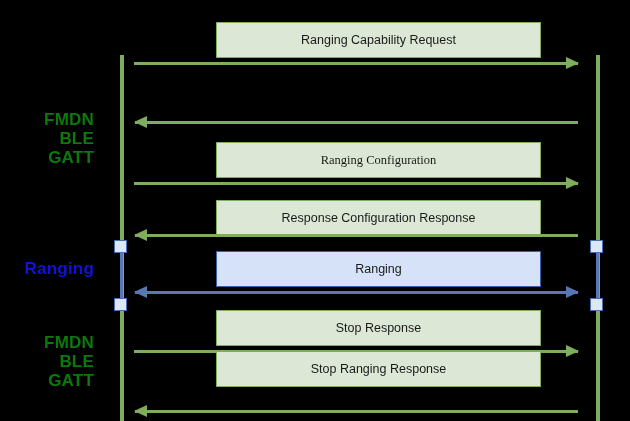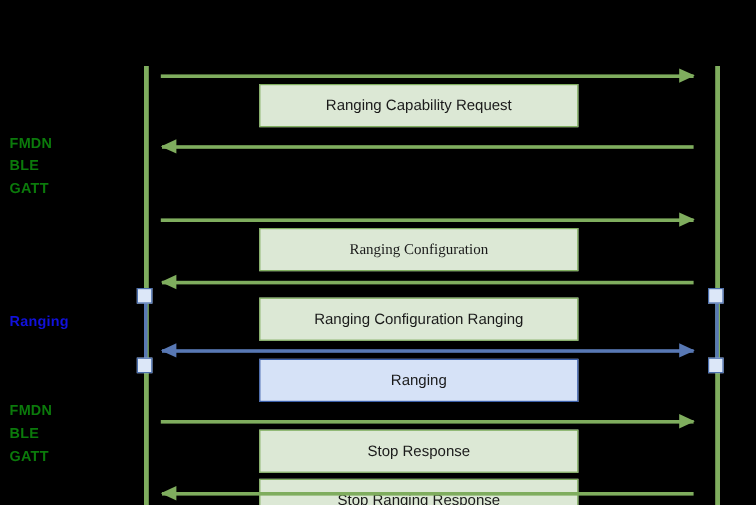--- a/index.html
+++ b/index.html
@@ -23,45 +23,44 @@
     position: absolute;
     width: 4px;
     background: #7fad5e;
   }
   .lifeline-left  { left: 120px; }
   .lifeline-right { left: 596px; }
 
   
   .phase-label {
     position: absolute;
-    text-align: left;
-    font-size: 12px;
+    text-align: right;
+    font-size: 17px;
     font-weight: bold;
     line-height: 19px;
     letter-spacing: 0.2px;
     white-space: pre-line;
     width: 86px;
     left: 8px;
   }
   .phase-label.green { color: #0b7a0b; }
   .phase-label.blue  { color: #1111dd; }
 
   
   .msg-box {
     position: absolute;
     left: 216px;
-    width: 266px;
+    width: 325px;
     height: 36px;
     box-sizing: border-box;
     display: flex;
     align-items: center;
     justify-content: center;
     font-size: 12.5px;
     color: #1a1a1a;
-    margin-top: 48px;
   }
   .msg-box.green {
     background: #dce8d5;
     border: 1px solid #7fad5e;
   }
   .msg-box.blue {
     background: #d6e2f7;
     border: 1px solid #3a5ea8;
   }
 
@@ -141,21 +140,21 @@
     <div class="shaft"></div>
     <div class="head left"></div>
   </div>
 
   <div class="msg-box green" style="top:142px;font-family:Liberation Serif, serif;">Ranging Configuration</div>
   <div class="arrow green" style="top:177px;left:134px;width:444px;">
     <div class="shaft"></div>
     <div class="head right"></div>
   </div>
 
-  <div class="msg-box green" style="top:200px;">Ranging Configuration Ranging</div>
+  <div class="msg-box green" style="top:200px;">Response Configuration Response</div>
   <div class="arrow green" style="top:229px;left:135px;width:443px;">
     <div class="shaft"></div>
     <div class="head left"></div>
   </div>
 
   <div class="activation-bar" style="left:120px;top:246px;height:59px;"></div>
   <div class="activation-node" style="left:114px;top:240px;"></div>
   <div class="activation-node" style="left:114px;top:298px;"></div>
 
   <div class="activation-bar" style="left:596px;top:246px;height:59px;"></div>

